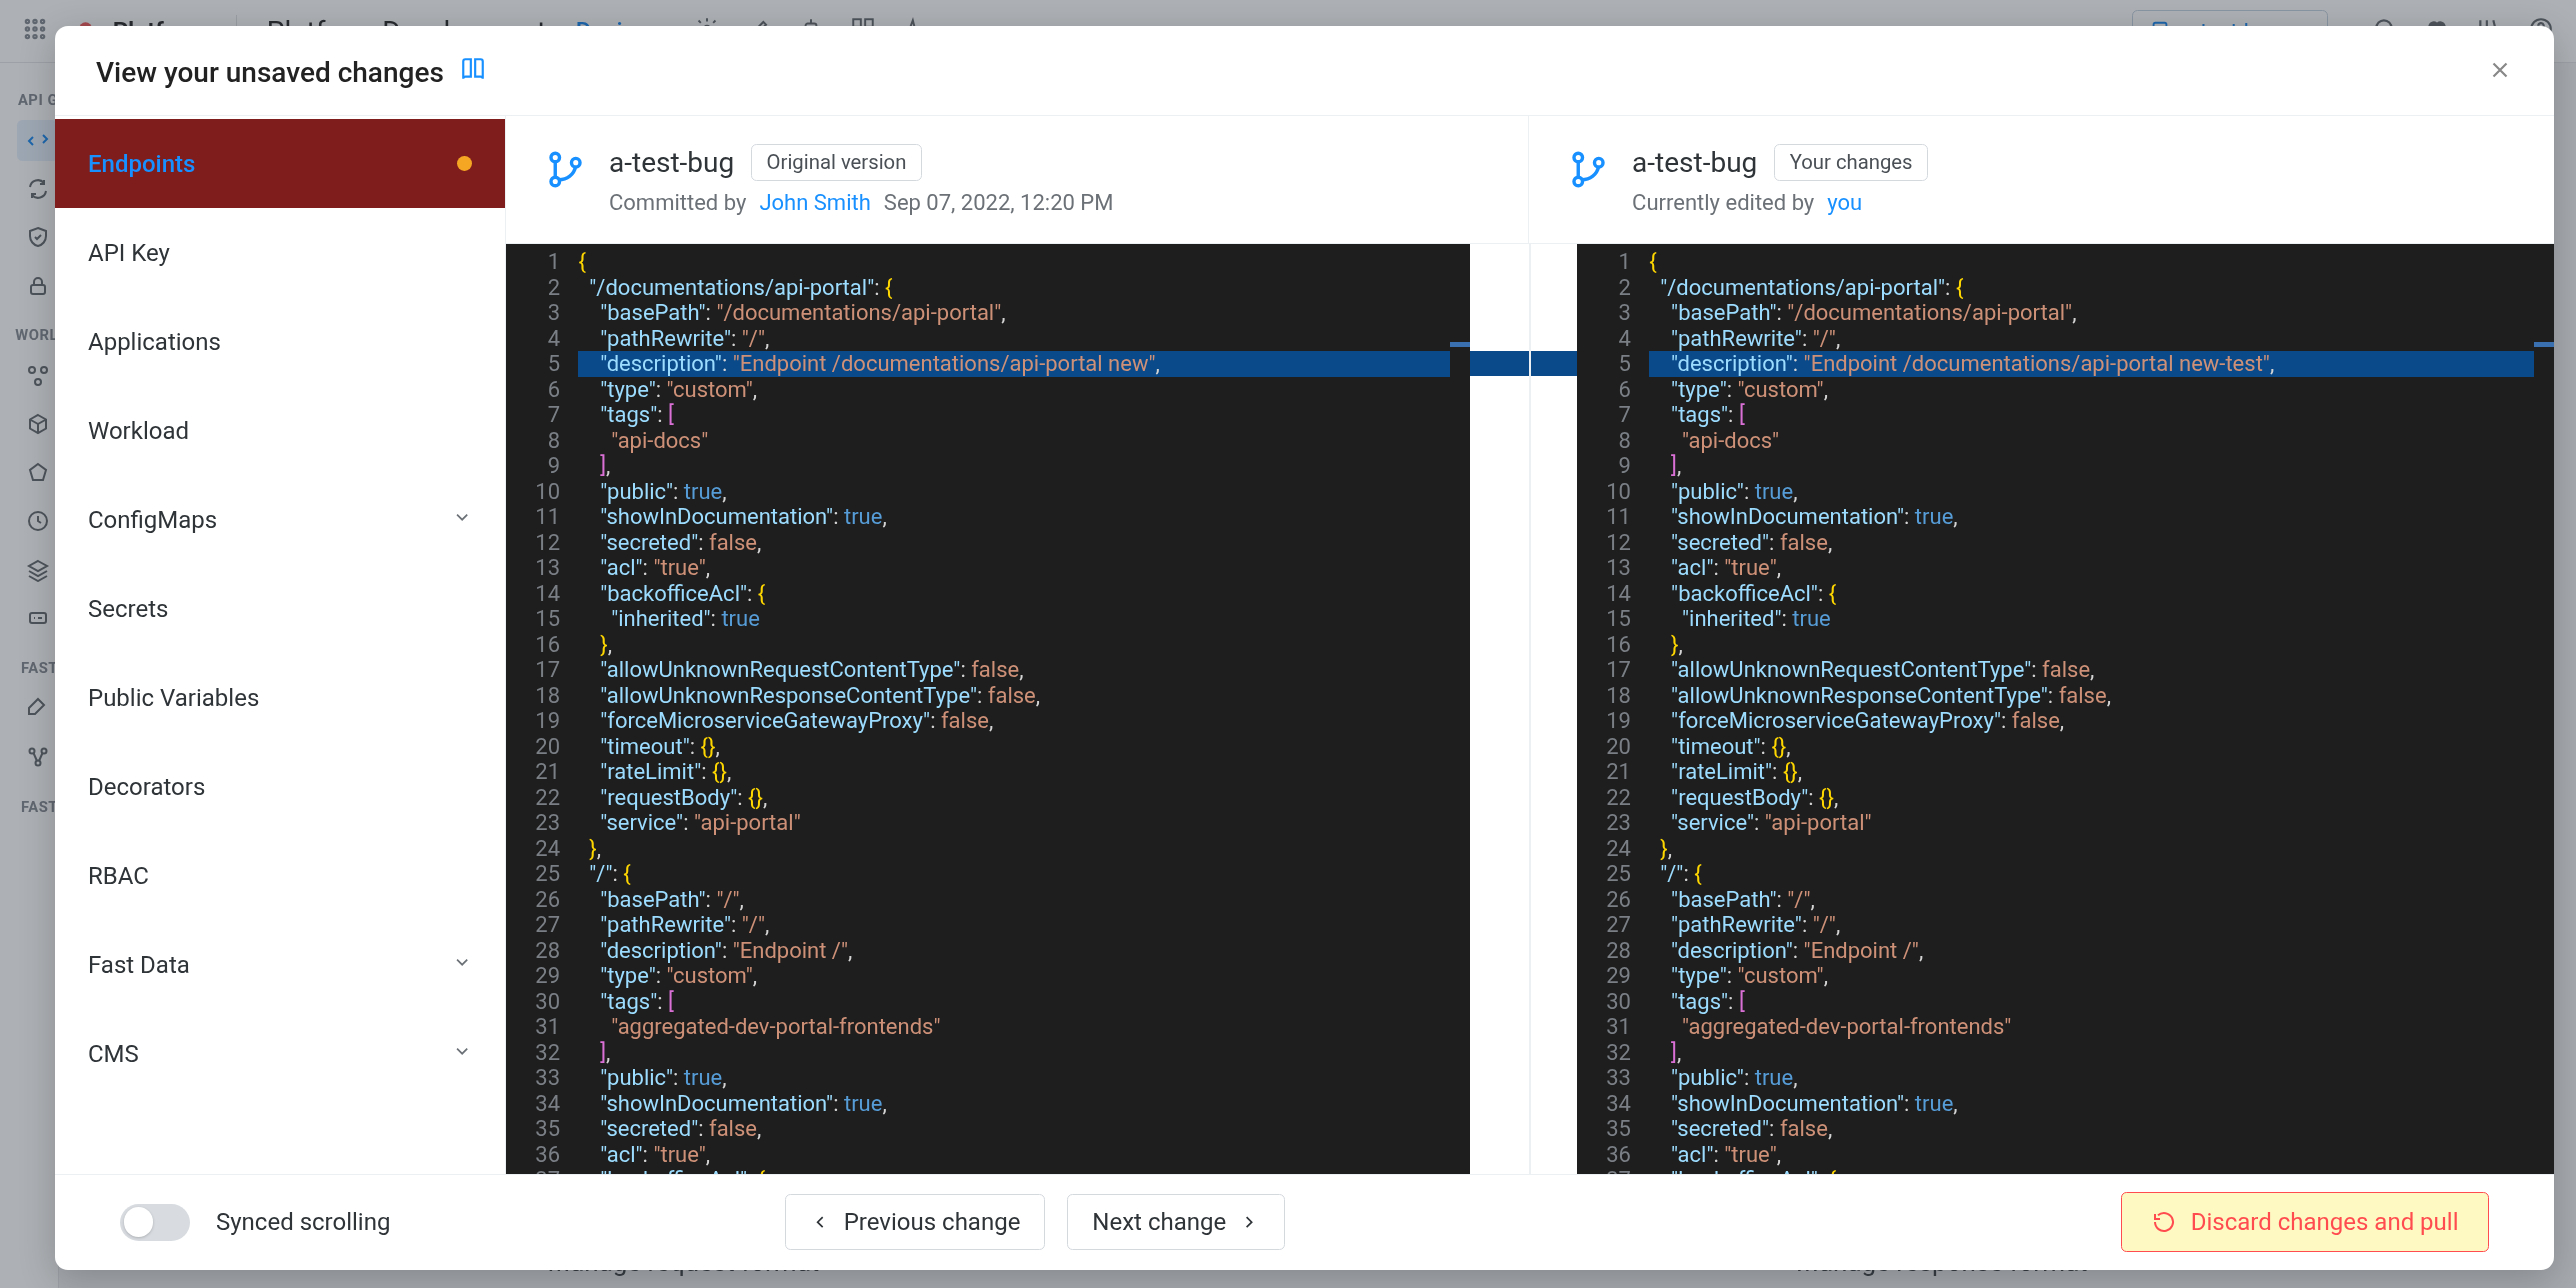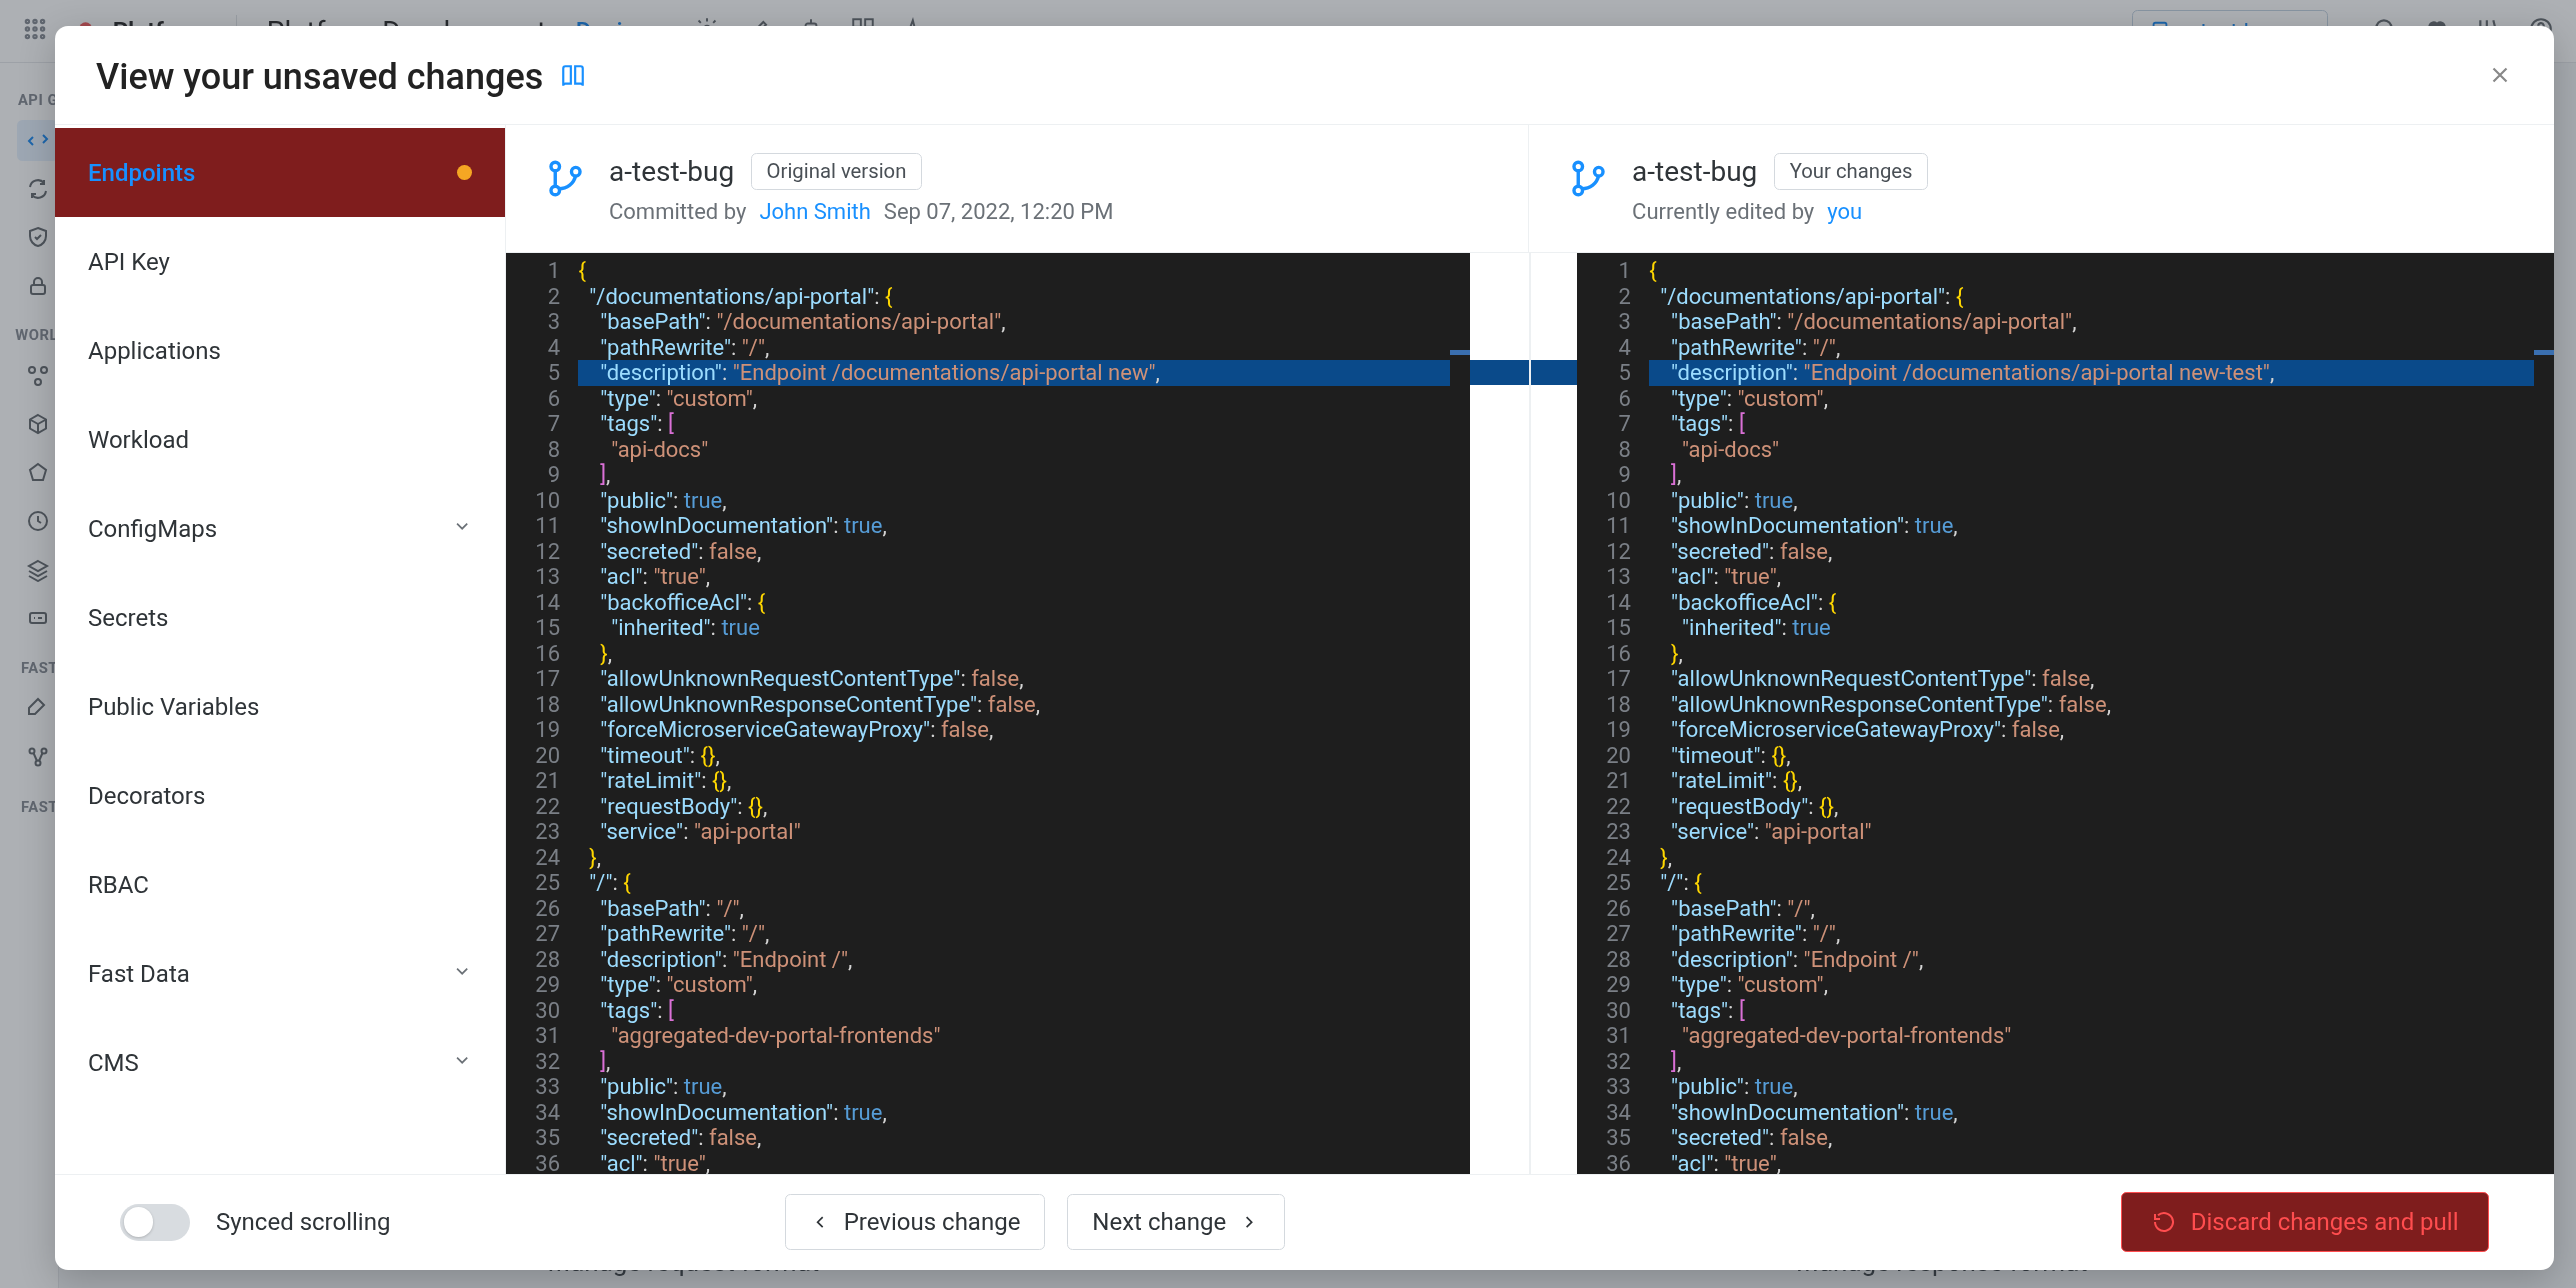--- a/index.html
+++ b/index.html
@@ -40,21 +40,21 @@
   
   .modal {
     position: absolute; top: 26px; left: 55px; right: 22px; bottom: 18.5px;
     background: #fff; border-radius: 13px; box-shadow: 0 9.2px 37px rgba(0,0,0,0.2);
     display: flex; flex-direction: column; overflow: hidden;
   }
   .modal-header {
     display: flex; align-items: center; padding: 29.5px 41px 26px 41px;
     border-bottom: 0.9px solid #edf0f2;
   }
-  .modal-title { font-size: 36px; font-weight: 500; color: #222; display: flex; align-items: center; gap: 16.6px; }
+  .modal-title { font-size: 28px; font-weight: 500; color: #222; display: flex; align-items: center; gap: 16.6px; }
   .modal-title .book-icon svg { width: 26px; height: 26px; }
   .modal-close { margin-left: auto; color: #888; cursor: pointer; }
   .modal-close svg { width: 26px; height: 26px; }
 
   .modal-body { flex: 1; display: flex; overflow: hidden; }
 
   
   .m-sidebar {
     width: 451px; border-right: 0.9px solid #edf0f2;
     overflow-y: auto; padding-top: 3.7px; position: relative;
@@ -140,21 +140,21 @@
   .toggle .knob { position: absolute; left: 3.7px; top: 3.7px; width: 29.5px; height: 29.5px; border-radius: 50%; background: #fff; box-shadow: 0 0.9px 2.8px rgba(0,0,0,0.2); }
   .sync-label { font-size: 24px; color: #2f3438; }
   .footer-center { display: flex; gap: 22px; margin-left: 369px; }
   .nav-btn {
     border: 0.9px solid #d4d9de; background: #fff; border-radius: 5.5px;
     padding: 13px 24px; font-size: 24px; color: #2f3438; display: flex; align-items: center; gap: 13px; cursor: pointer;
   }
   .nav-btn svg { width: 20.3px; height: 20.3px; }
   .footer-spacer { flex: 1; }
   .discard-btn {
-    border: 1.4px solid #ff4d4f; color: #ff4d4f; background: #7f1d1d; border-radius: 5.5px;
+    border: 1.4px solid #ff4d4f; color: #ff4d4f; background: #fef9c3; border-radius: 5.5px;
     padding: 14.8px 29.5px; font-size: 24px; display: flex; align-items: center; gap: 14.8px; cursor: pointer;
   }
   .discard-btn svg { width: 24px; height: 24px; }
 </style>
 </head>
 <body>
 
 <div class="bg-app">
   <div class="bg-topbar">
     <span class="tool-icon">

